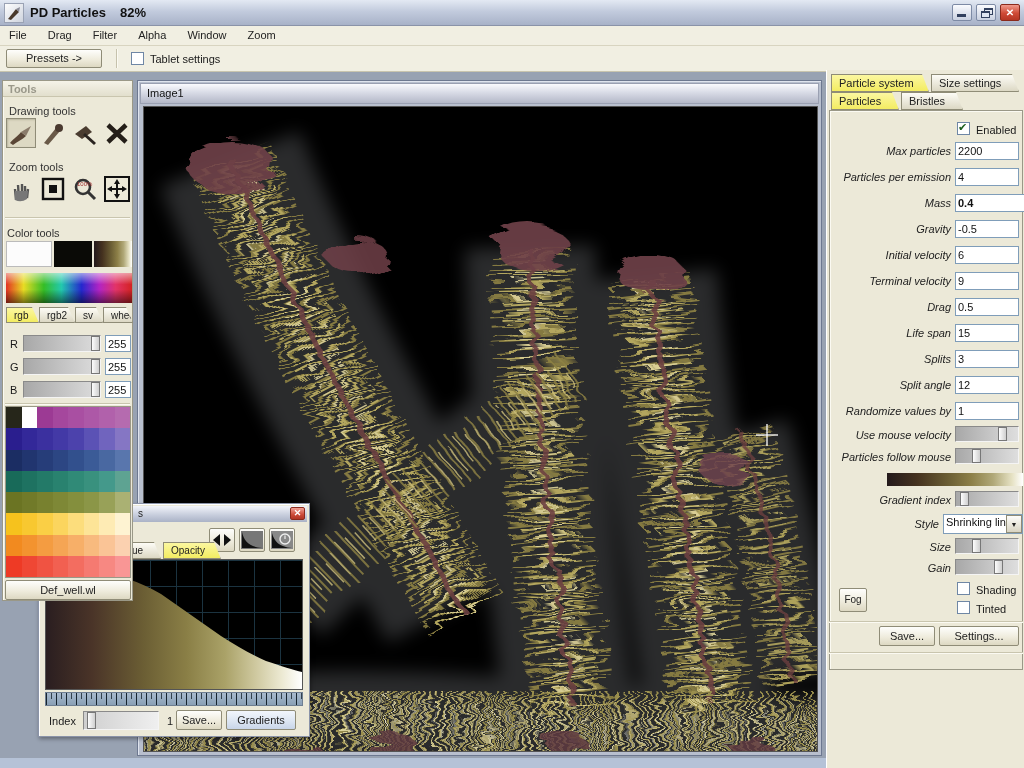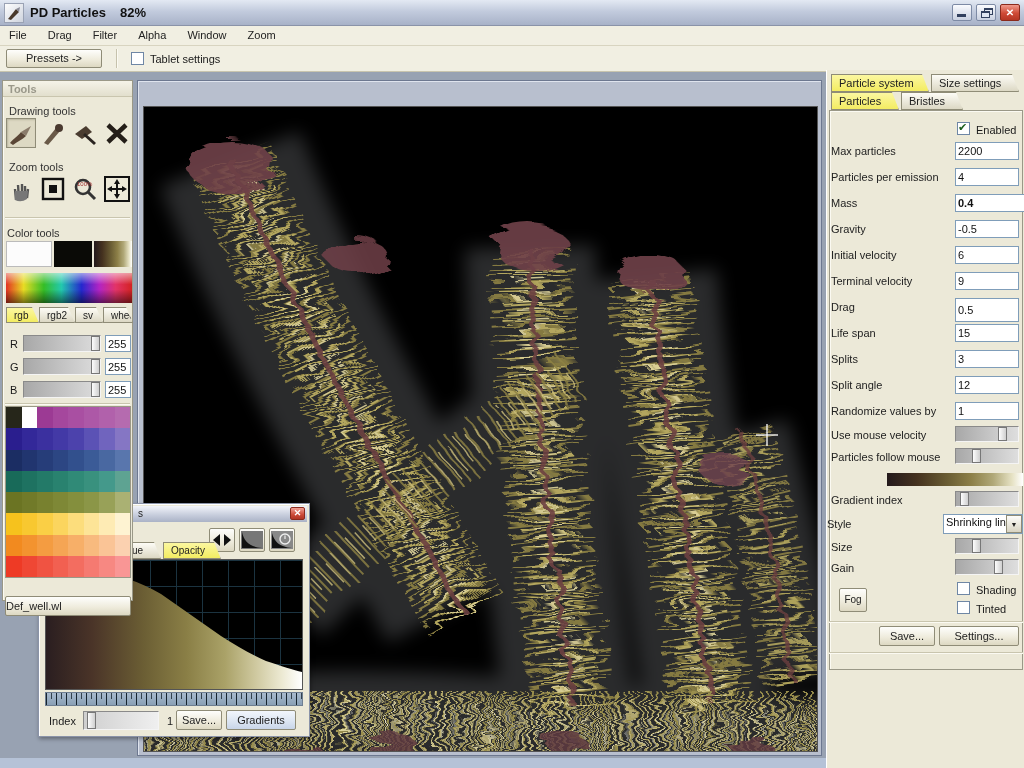--- a/index.html
+++ b/index.html
@@ -65,21 +65,21 @@
   #swatch-white { background:#fcfcfc; border:1px solid #bbb; }
   #swatch-black { background:#0a0a06; }
   #swatch-grad, .wl-grad { background:linear-gradient(90deg,#241a1c 0%,#45321f 22%,#6b5e34 45%,#8d8048 62%,#b0a878 78%,#e6e2c4 92%,#ffffff 100%); }
   #rainbow { background:
     linear-gradient(180deg, rgba(255,255,255,.55) 0%, rgba(255,255,255,0) 38%, rgba(0,0,0,0) 55%, rgba(0,0,0,.5) 100%),
     linear-gradient(90deg,#e23222 0%,#e8dc24 14%,#35bd26 30%,#23c9ae 44%,#2428ce 60%,#b224c4 74%,#e23468 87%,#d32222 100%); }
   .ctab { height:16px; font-size:10px; padding-top:2px; }
   #palette { display:grid; grid-template-columns:repeat(8,1fr); grid-auto-rows:1fr;
     border:1px solid #9a9887; background:#fff; }
   .pcell {}
-  #def-btn { text-align:left; line-height:18px;margin-top:16px; }
+  #def-btn { text-align:center; line-height:18px; }
 
   
   #canvas-win { left:137px; top:80px; width:685px; height:676px; z-index:1;
     background:#b8bfce; border:1px solid #6d7890; box-shadow:inset 1px 1px 0 #dfe4ee; }
   #canvas-title { left:2px; top:2px; width:679px; height:21px;
     background:linear-gradient(180deg,#fafafe 0%,#d8dbe6 45%,#b4b8c8 100%);
     border:1px solid #9aa0b2; padding:3px 0 0 6px; color:#111; }
   #canvas-area { left:5px; top:25px; width:675px; height:646px; background:#000; border:1px solid #555; }
   #canvas-area svg { display:block; }
 
@@ -106,21 +106,21 @@
       background:repeating-linear-gradient(90deg, rgba(23,36,46,.8) 0 1px, transparent 1px 5px); }
   #index-slider { background:linear-gradient(90deg,#cfcfcf,#efefef); border:1px solid;
     border-color:#8a8a8a #f4f4f4 #f4f4f4 #8a8a8a; }
   #gradients-btn { background:linear-gradient(180deg,#f2f6fc 0%,#dde6f2 55%,#c8d5e8 100%); }
 
   
   #particle-panel { left:826px; top:70px; width:198px; height:698px; z-index:10;
     background:#ece9d8; border-left:1px solid #fff; }
   #pp-body { left:2px; top:40px; width:194px; height:560px; border:1px solid #9a9887;
     box-shadow:inset 1px 1px 0 #fbfaf2; }
-  .prow-label { position:absolute; width:120px; color:#222; }
+  .prow-label { position:absolute; width:120px; text-align:right; color:#222;font-style:italic; }
   .pp-div { border-top:1px solid #c9c5ae; border-bottom:1px solid #fbfaf2; }
   #style-btn { position:absolute; right:0; top:0; width:16px; height:18px;
     background:linear-gradient(180deg,#fdfdfb,#d8d4c2); border:1px solid #8f8c77;
     font-size:7px; text-align:center; line-height:17px; color:#222; }
 </style>
 </head>
 <body>
 
 <div class="abs" id="titlebar">
   <div class="abs" id="app-icon">
@@ -151,20 +151,21 @@
 </div>
 
 <div class="abs" id="toolbar">
   <div class="abs xp-btn" id="presets-btn">Pressets -&gt;</div>
   <div class="abs" id="tb-sep"></div>
   <div class="abs cb" id="tb-cb"></div>
   <span class="abs" id="tb-cb-label">Tablet settings</span>
 </div>
 
 <div class="abs" id="canvas-win">
+  <div class="abs" id="canvas-title">Image1</div>
   <div class="abs" id="canvas-area">
     <svg width="673" height="644" viewBox="0 0 673 644">
       <defs>
         <filter id="fz" x="-40%" y="-40%" width="180%" height="180%">
           <feTurbulence type="fractalNoise" baseFrequency="0.018 0.09" numOctaves="2" seed="8" result="n"></feTurbulence>
           <feDisplacementMap in="SourceGraphic" in2="n" scale="22"></feDisplacementMap>
         </filter>
         <filter id="fz2" x="-40%" y="-40%" width="180%" height="180%">
           <feTurbulence type="fractalNoise" baseFrequency="0.035 0.12" numOctaves="2" seed="4" result="n2"></feTurbulence>
           <feDisplacementMap in="SourceGraphic" in2="n2" scale="30"></feDisplacementMap>
@@ -478,21 +479,21 @@
   <input class="abs xp-input" style="left: 128px; top: 98px; width: 64px; height: 18px;" value="4">
   <span class="abs prow-label" style="left:4px; top:127px">Mass</span>
   <input class="abs xp-input" style="left: 128px; top: 124px; width: 84px; height: 18px; font-weight: bold;" value="0.4">
   <span class="abs prow-label" style="left:4px; top:153px">Gravity</span>
   <input class="abs xp-input" style="left: 128px; top: 150px; width: 64px; height: 18px;" value="-0.5">
   <span class="abs prow-label" style="left:4px; top:179px">Initial velocity</span>
   <input class="abs xp-input" style="left: 128px; top: 176px; width: 64px; height: 18px;" value="6">
   <span class="abs prow-label" style="left:4px; top:205px">Terminal velocity</span>
   <input class="abs xp-input" style="left: 128px; top: 202px; width: 64px; height: 18px;" value="9">
   <span class="abs prow-label" style="left:4px; top:231px">Drag</span>
-  <input class="abs xp-input" style="left: 128px; top: 228px; width: 64px; height: 24px;" value="0.5">
+  <input class="abs xp-input" style="left: 128px; top: 228px; width: 64px; height: 18px;" value="0.5">
   <span class="abs prow-label" style="left:4px; top:257px">Life span</span>
   <input class="abs xp-input" style="left: 128px; top: 254px; width: 64px; height: 18px;" value="15">
   <span class="abs prow-label" style="left:4px; top:283px">Splits</span>
   <input class="abs xp-input" style="left: 128px; top: 280px; width: 64px; height: 18px;" value="3">
   <span class="abs prow-label" style="left:4px; top:309px">Split angle</span>
   <input class="abs xp-input" style="left: 128px; top: 306px; width: 64px; height: 18px;" value="12">
   <span class="abs prow-label" style="left:4px; top:335px">Randomize values by</span>
   <input class="abs xp-input" style="left: 128px; top: 332px; width: 64px; height: 18px;" value="1">
 
   <span class="abs prow-label" style="left:4px; top:359px">Use mouse velocity</span>

